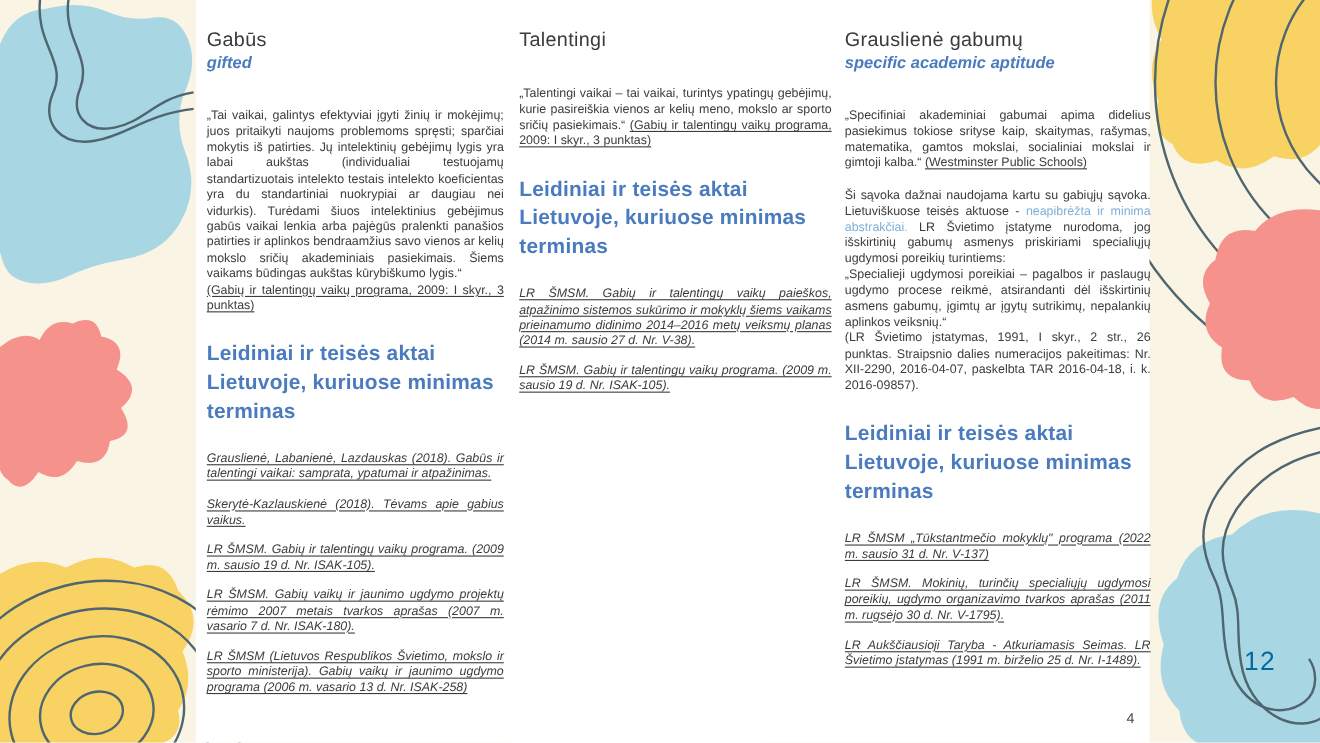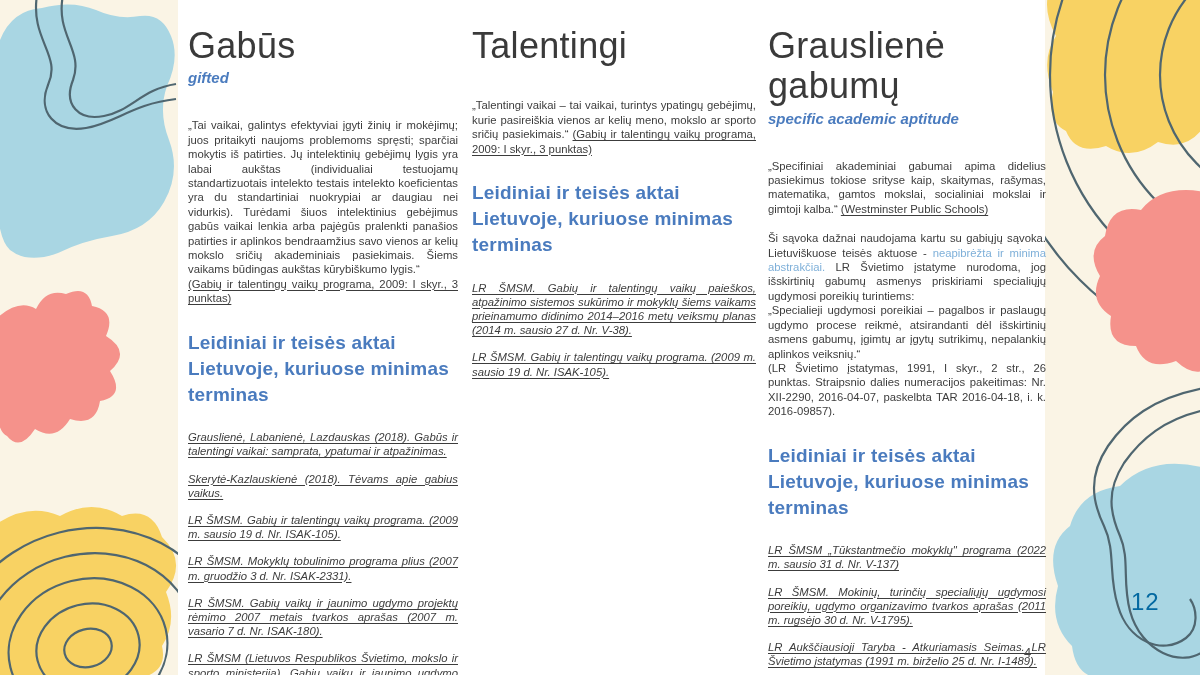--- a/index.html
+++ b/index.html
@@ -19,21 +19,21 @@
     background: #ffffff;
     z-index: 1;
     padding: 26px 0 0 10px;
     display: flex;
   }
   .col { flex: 0 0 auto; }
   .col1 { width: 270px; margin-right: 14px; }
   .col2 { width: 284px; margin-right: 12px; }
   .col3 { width: 278px; }
   h1.term {
-    font-size: 36px; font-weight: 500; color: #3A3A3A;
+    font-size: 18px; font-weight: 500; color: #3A3A3A;
     letter-spacing: 0.3px; line-height: 1.12;
   }
   .subtitle {
     font-size: 15px; font-style: italic; font-weight: bold;
     color: #4A7BBE; margin-top: 3px;
   }
   .body { margin-top: 32px; }
   .para {
     font-size: 11.3px; line-height: 14.4px;
     text-align: justify; color: #3C3C3C;
@@ -122,21 +122,20 @@
     <h1 class="term">Gabūs</h1>
     <div class="subtitle">gifted</div>
     <div class="body">
       <p class="para"><span class="seg-normal">„Tai vaikai, galintys efektyviai įgyti žinių ir mokėjimų; juos pritaikyti naujoms problemoms spręsti; sparčiai mokytis iš patirties. Jų intelektinių gebėjimų lygis yra labai aukštas (individualiai testuojamų standartizuotais intelekto testais intelekto koeficientas yra du standartiniai nuokrypiai ar daugiau nei vidurkis). Turėdami šiuos intelektinius gebėjimus gabūs vaikai lenkia arba pajėgūs pralenkti panašios patirties ir aplinkos bendraamžius savo vienos ar kelių mokslo sričių akademiniais pasiekimais. Šiems vaikams būdingas aukštas kūrybiškumo lygis.“</span><br><span class="seg-link">(Gabių ir talentingų vaikų programa, 2009: I skyr., 3 punktas)</span></p>
     </div>
     <h2 class="section">Leidiniai ir teisės aktai Lietuvoje, kuriuose minimas terminas</h2>
     <div class="refs">
         <p class="ref">Grauslienė, Labanienė, Lazdauskas (2018). Gabūs ir talentingi vaikai: samprata, ypatumai ir atpažinimas.</p>
         <p class="ref">Skerytė-Kazlauskienė (2018). Tėvams apie gabius vaikus.</p>
         <p class="ref">LR ŠMSM. Gabių ir talentingų vaikų programa. (2009 m. sausio 19 d. Nr. ISAK-105).</p>
-        <p class="ref">LR ŠMSM. Mokyklų tobulinimo programa plius (2007 m. gruodžio 3 d. Nr. ISAK-2331).</p>
         <p class="ref">LR ŠMSM. Gabių vaikų ir jaunimo ugdymo projektų rėmimo 2007 metais tvarkos aprašas (2007 m. vasario 7 d. Nr. ISAK-180).</p>
         <p class="ref">LR ŠMSM (Lietuvos Respublikos Švietimo, mokslo ir sporto ministerija). Gabių vaikų ir jaunimo ugdymo programa (2006 m. vasario 13 d. Nr. ISAK-258)</p>
       </div>
   </div>
 
   <div class="col col2">
     <h1 class="term">Talentingi</h1>
     <div class="body">
       <p class="para"><span class="seg-normal">„Talentingi vaikai – tai vaikai, turintys ypatingų gebėjimų, kurie pasireiškia vienos ar kelių meno, mokslo ar sporto sričių pasiekimais.“ </span><span class="seg-link">(Gabių ir talentingų vaikų programa, 2009: I skyr., 3 punktas)</span></p>
     </div>

